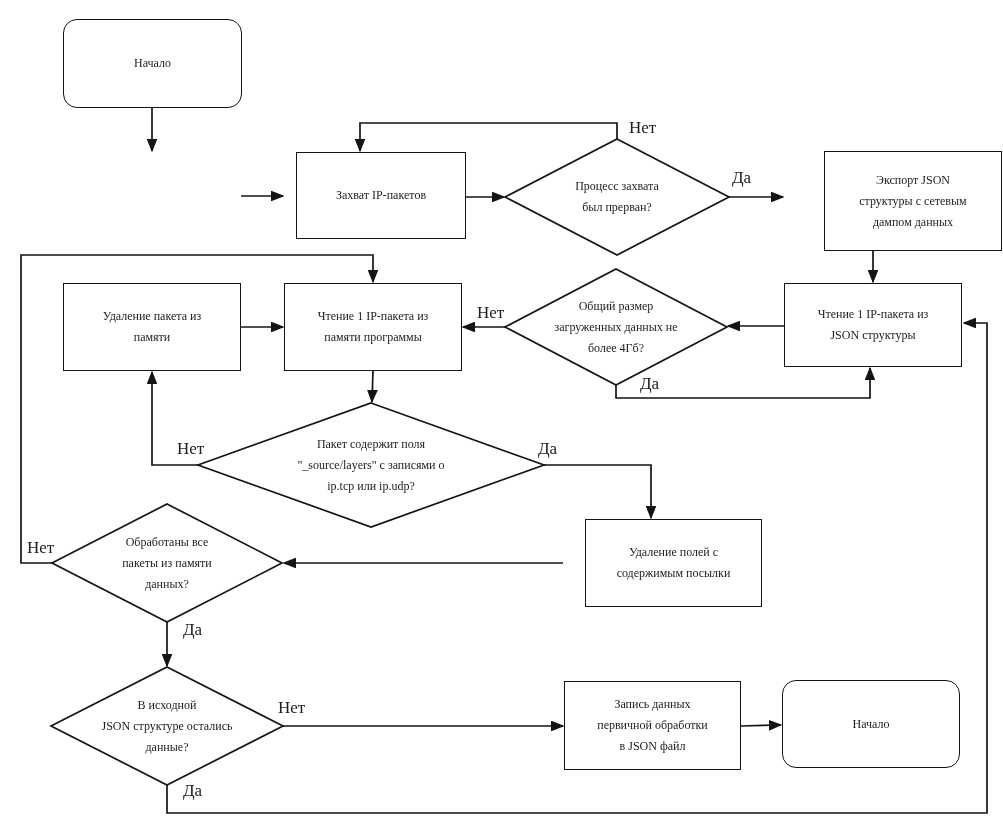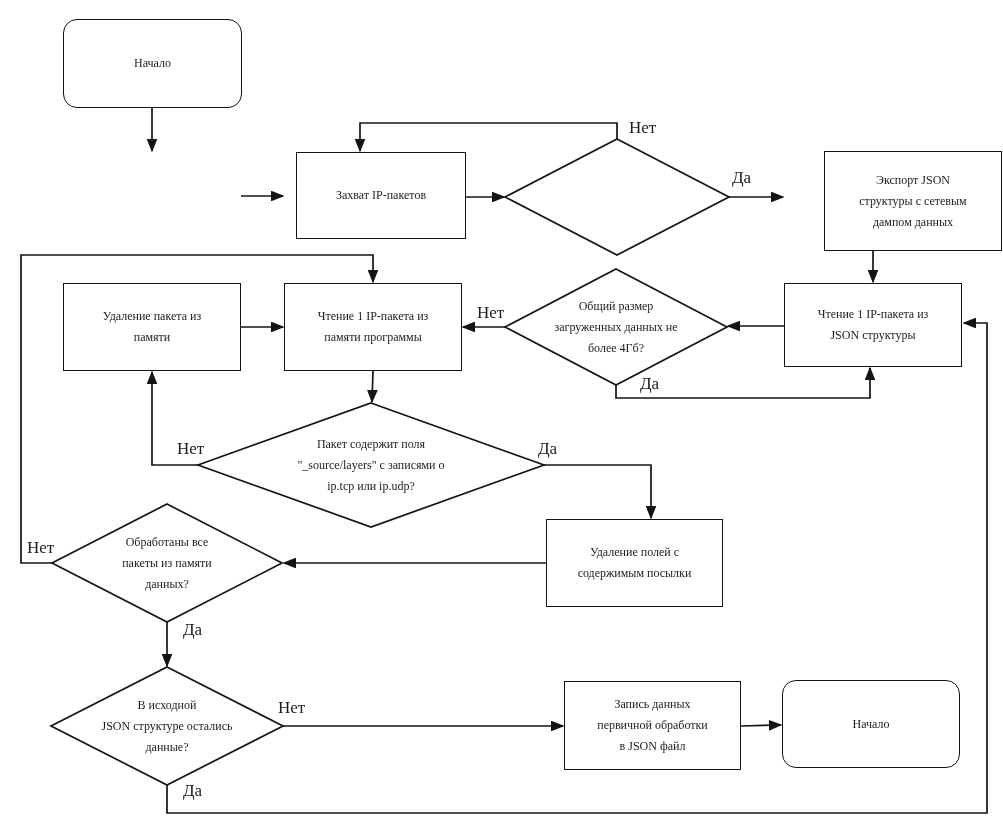--- a/index.html
+++ b/index.html
@@ -103,36 +103,38 @@
       <polyline points="167,785 167,813 987,813 987,323 964,323" class="edge" marker-end="url(#arrow)"></polyline>
       <polygon points="617,139 729,197 617,255 505,197" class="diamond"></polygon>
       <polygon points="616,269 727,327 616,385 505,327" class="diamond"></polygon>
       <polygon points="371,403 544,465 371,527 198,465" class="diamond"></polygon>
       <polygon points="167,504 282,563 167,622 52,563" class="diamond"></polygon>
       <polygon points="167,667 283,726 167,785 51,726" class="diamond"></polygon>
     </svg>
   <div id="nodes-layer">
       <div class="node terminator" style="left: 63px; top: 19px; width: 179px; height: 89px;">Начало</div>
       <div class="node process" style="left: 296px; top: 152px; width: 170px; height: 87px;">Захват IP-пакетов</div>
+      <div class="node decision" style="left: 505px; top: 139px; width: 224px; height: 116px;">Процесс захвата
+был прерван?</div>
       <div class="node process" style="left: 824px; top: 151px; width: 178px; height: 100px;">Экспорт JSON
 структуры с сетевым
 дампом данных</div>
       <div class="node process" style="left: 784px; top: 283px; width: 178px; height: 84px;">Чтение 1 IP-пакета из
 JSON структуры</div>
       <div class="node decision" style="left: 505px; top: 269px; width: 222px; height: 116px;">Общий размер
 загруженных данных не
 более 4Гб?</div>
       <div class="node process" style="left: 63px; top: 283px; width: 178px; height: 88px;">Удаление пакета из
 памяти</div>
       <div class="node process" style="left: 284px; top: 283px; width: 178px; height: 88px;">Чтение 1 IP-пакета из
 памяти программы</div>
       <div class="node decision" style="left: 198px; top: 403px; width: 346px; height: 124px;">Пакет содержит поля
 "_source/layers" с записями о
 ip.tcp или ip.udp?</div>
-      <div class="node process" style="left: 546px; top: 519px; width: 177px; height: 88px;">Удаление полей с
+      <div class="node process" style="left: 585px; top: 519px; width: 177px; height: 88px;">Удаление полей с
 содержимым посылки</div>
       <div class="node decision" style="left: 52px; top: 504px; width: 230px; height: 118px;">Обработаны все
 пакеты из памяти
 данных?</div>
       <div class="node process" style="left: 564px; top: 681px; width: 177px; height: 89px;">Запись данных
 первичной обработки
 в JSON файл</div>
       <div class="node decision" style="left: 51px; top: 667px; width: 232px; height: 118px;">В исходной
 JSON структуре остались
 данные?</div>

